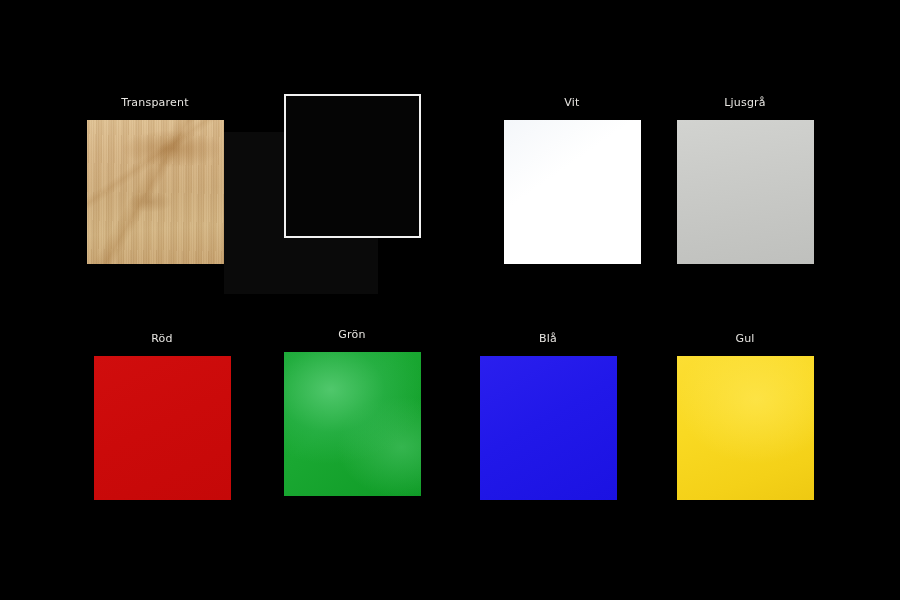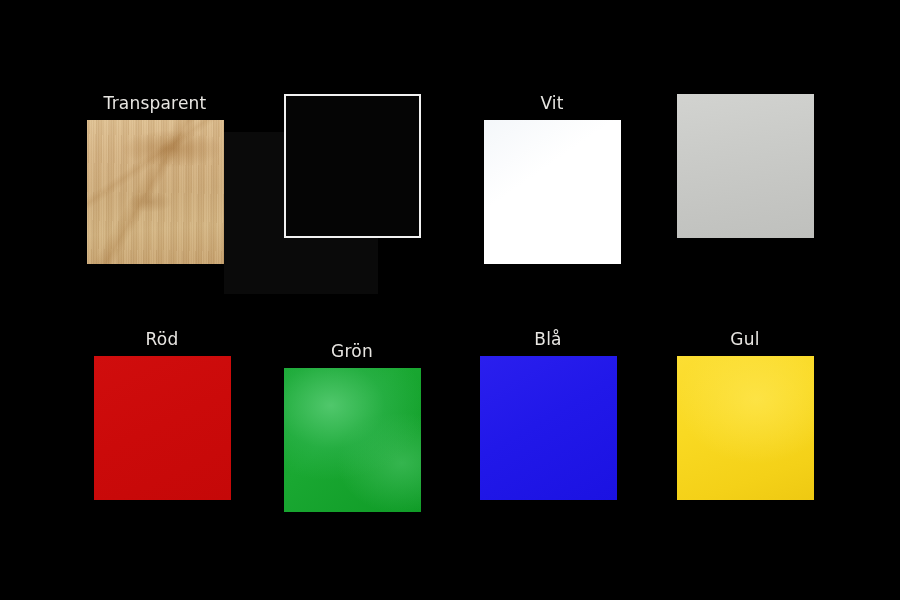--- a/index.html
+++ b/index.html
@@ -38,44 +38,44 @@
 
   
   .cell {
     position: absolute;
     width: 180px;
   }
   .cell-label {
     display: block;
     text-align: center;
     color: #e8e6e2;
-    font-size: 17px;
+    font-size: 11px;
     line-height: 18px;
     letter-spacing: 0.2px;
     font-family: "DejaVu Sans", "Liberation Sans", sans-serif;
     margin-bottom: 8px;
     white-space: nowrap;
   }
   .swatch {
     width: 137px;
     height: 144px;
     margin: 0 auto;
     display: block;
     position: relative;
   }
 
   
   #cell-transparent { left: 65px;  top: 94px; }
   #cell-svart       { left: 262px; top: 94px; }
-  #cell-vit         { left: 462px; top: 94px; }
+  #cell-vit         { left: 482px; top: 94px; }
   #cell-ljusgra     { left: 655px; top: 94px; }
 
   
   #cell-rod   { left: 72px;  top: 330px; }
-  #cell-gron  { left: 262px; top: 342px; }
+  #cell-gron  { left: 262px; top: 326px; }
   #cell-bla   { left: 458px; top: 330px; }
   #cell-gul   { left: 655px; top: 330px; }
 
   
 
   
   .sw-wood {
     background-color: #cdad7c;
     background-image:
       radial-gradient(ellipse 70px 26px at 62% 20%, rgba(150,98,40,0.40) 0%, rgba(150,98,40,0.16) 42%, rgba(150,98,40,0) 72%),
@@ -169,20 +169,21 @@
   <div class="cell" id="cell-svart">
     <div class="swatch sw-black"></div>
   </div>
 
   <div class="cell" id="cell-vit">
     <span class="cell-label">Vit</span>
     <div class="swatch sw-white"></div>
   </div>
 
   <div class="cell" id="cell-ljusgra">
+    <span class="cell-label">Ljusgrå</span>
     <div class="swatch sw-lightgray"></div>
   </div>
 
   <div class="cell" id="cell-rod">
     <span class="cell-label">Röd</span>
     <div class="swatch sw-red"></div>
   </div>
 
   <div class="cell" id="cell-gron">
     <span class="cell-label">Grön</span>

